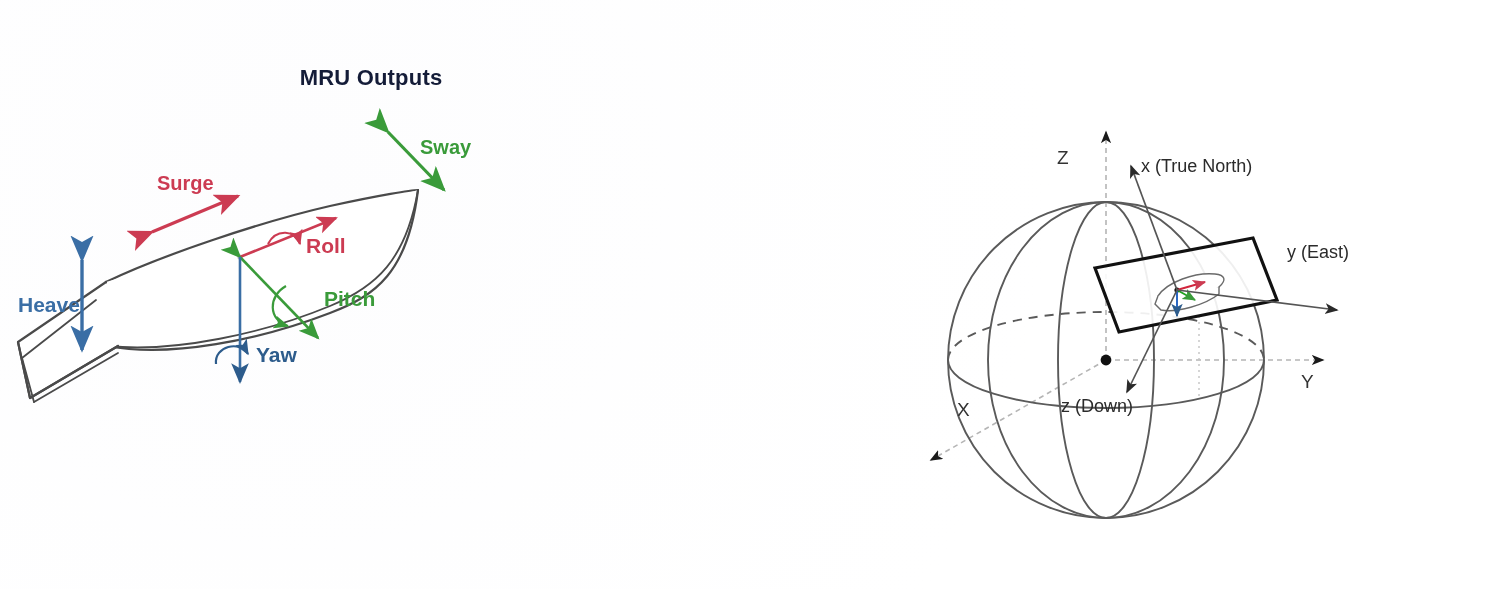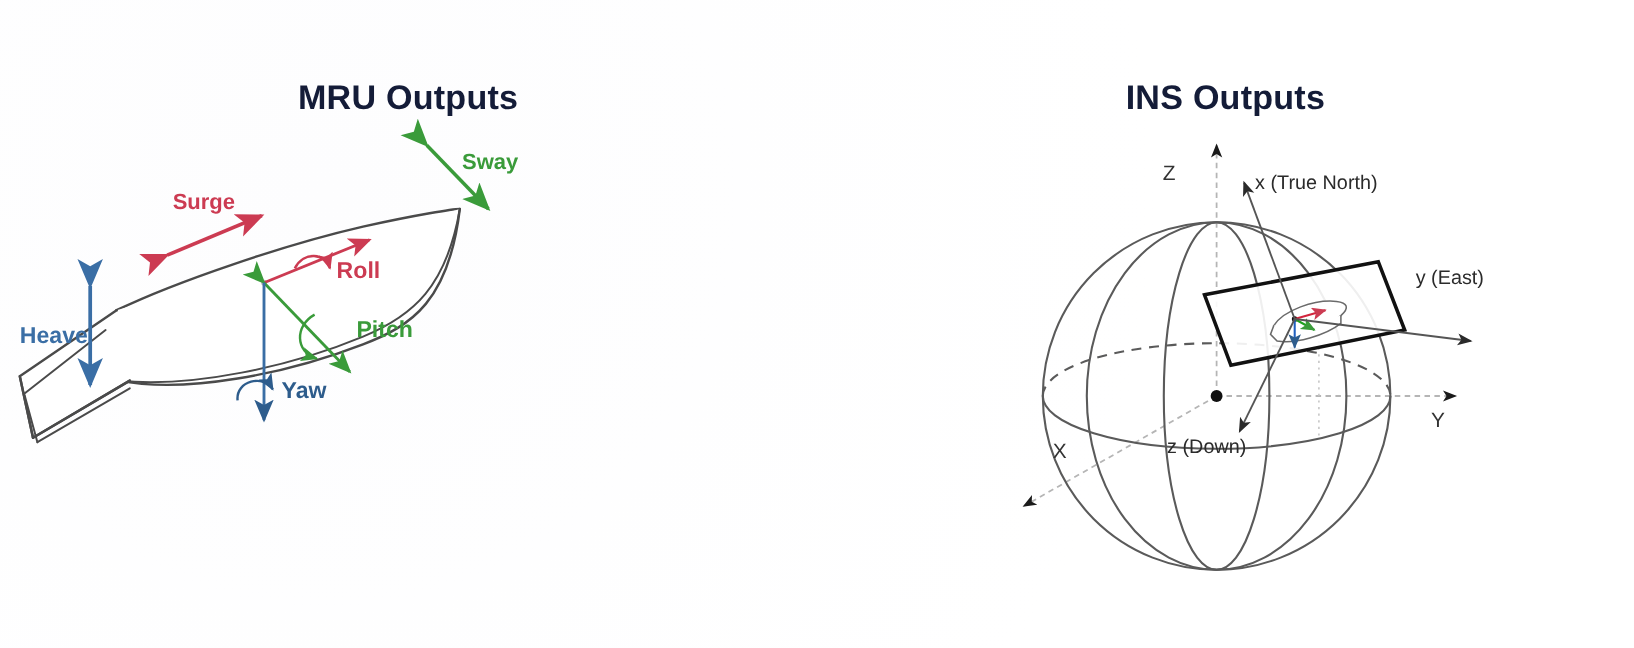--- a/index.html
+++ b/index.html
@@ -19,21 +19,21 @@
   }
   .panel{position:absolute;top:0;height:589px;}
   .panel-left{left:0;width:742px;}
   .panel-right{left:743px;width:742px;}
 
   .panel-title{
     position:absolute;
     top:50px;
     left:0;right:0;
     text-align:center;
-    font-size:31px;
+    font-size:22px;
     font-weight:700;
     letter-spacing:.2px;
     color:#141c38;
     font-family:"Liberation Sans", sans-serif;
   }
   .fig{
     position:absolute;
     left:0;top:110px;
     width:742px;height:460px;
   }
@@ -128,21 +128,20 @@
         <line x1="240" y1="147" x2="240" y2="272" stroke="#3a6ea5" stroke-width="2.6" marker-end="url(#ah-blue-d)"></line>
         <path d="M216,254 C214,236 240,230 248,244" fill="none" stroke="#2d5c8c" stroke-width="2.2" marker-end="url(#ah-blue-small)"></path>
       </g>
       <text class="lbl" x="256" y="252" font-size="21" font-weight="700" fill="#2d5c8c">Yaw</text>
     </svg>
   </div>
 </section>
 
 <section class="panel panel-right">
 
-  <h1 class="panel-title">INS Outputs</h1>
 
   <div class="fig">
     <svg width="742" height="460" viewBox="0 0 742 460">
       <defs>
         <marker id="ins-ah" markerWidth="9" markerHeight="9" refX="7" refY="3.2" orient="auto" markerUnits="strokeWidth">
           <path d="M0,0 L8,3.2 L0,6.4 L2,3.2 Z" fill="#1a1a1a"></path>
         </marker>
         <marker id="ins-ah-grey" markerWidth="9" markerHeight="9" refX="7" refY="3.2" orient="auto" markerUnits="strokeWidth">
           <path d="M0,0 L8,3.2 L0,6.4 L2,3.2 Z" fill="#2a2a2a"></path>
         </marker>

